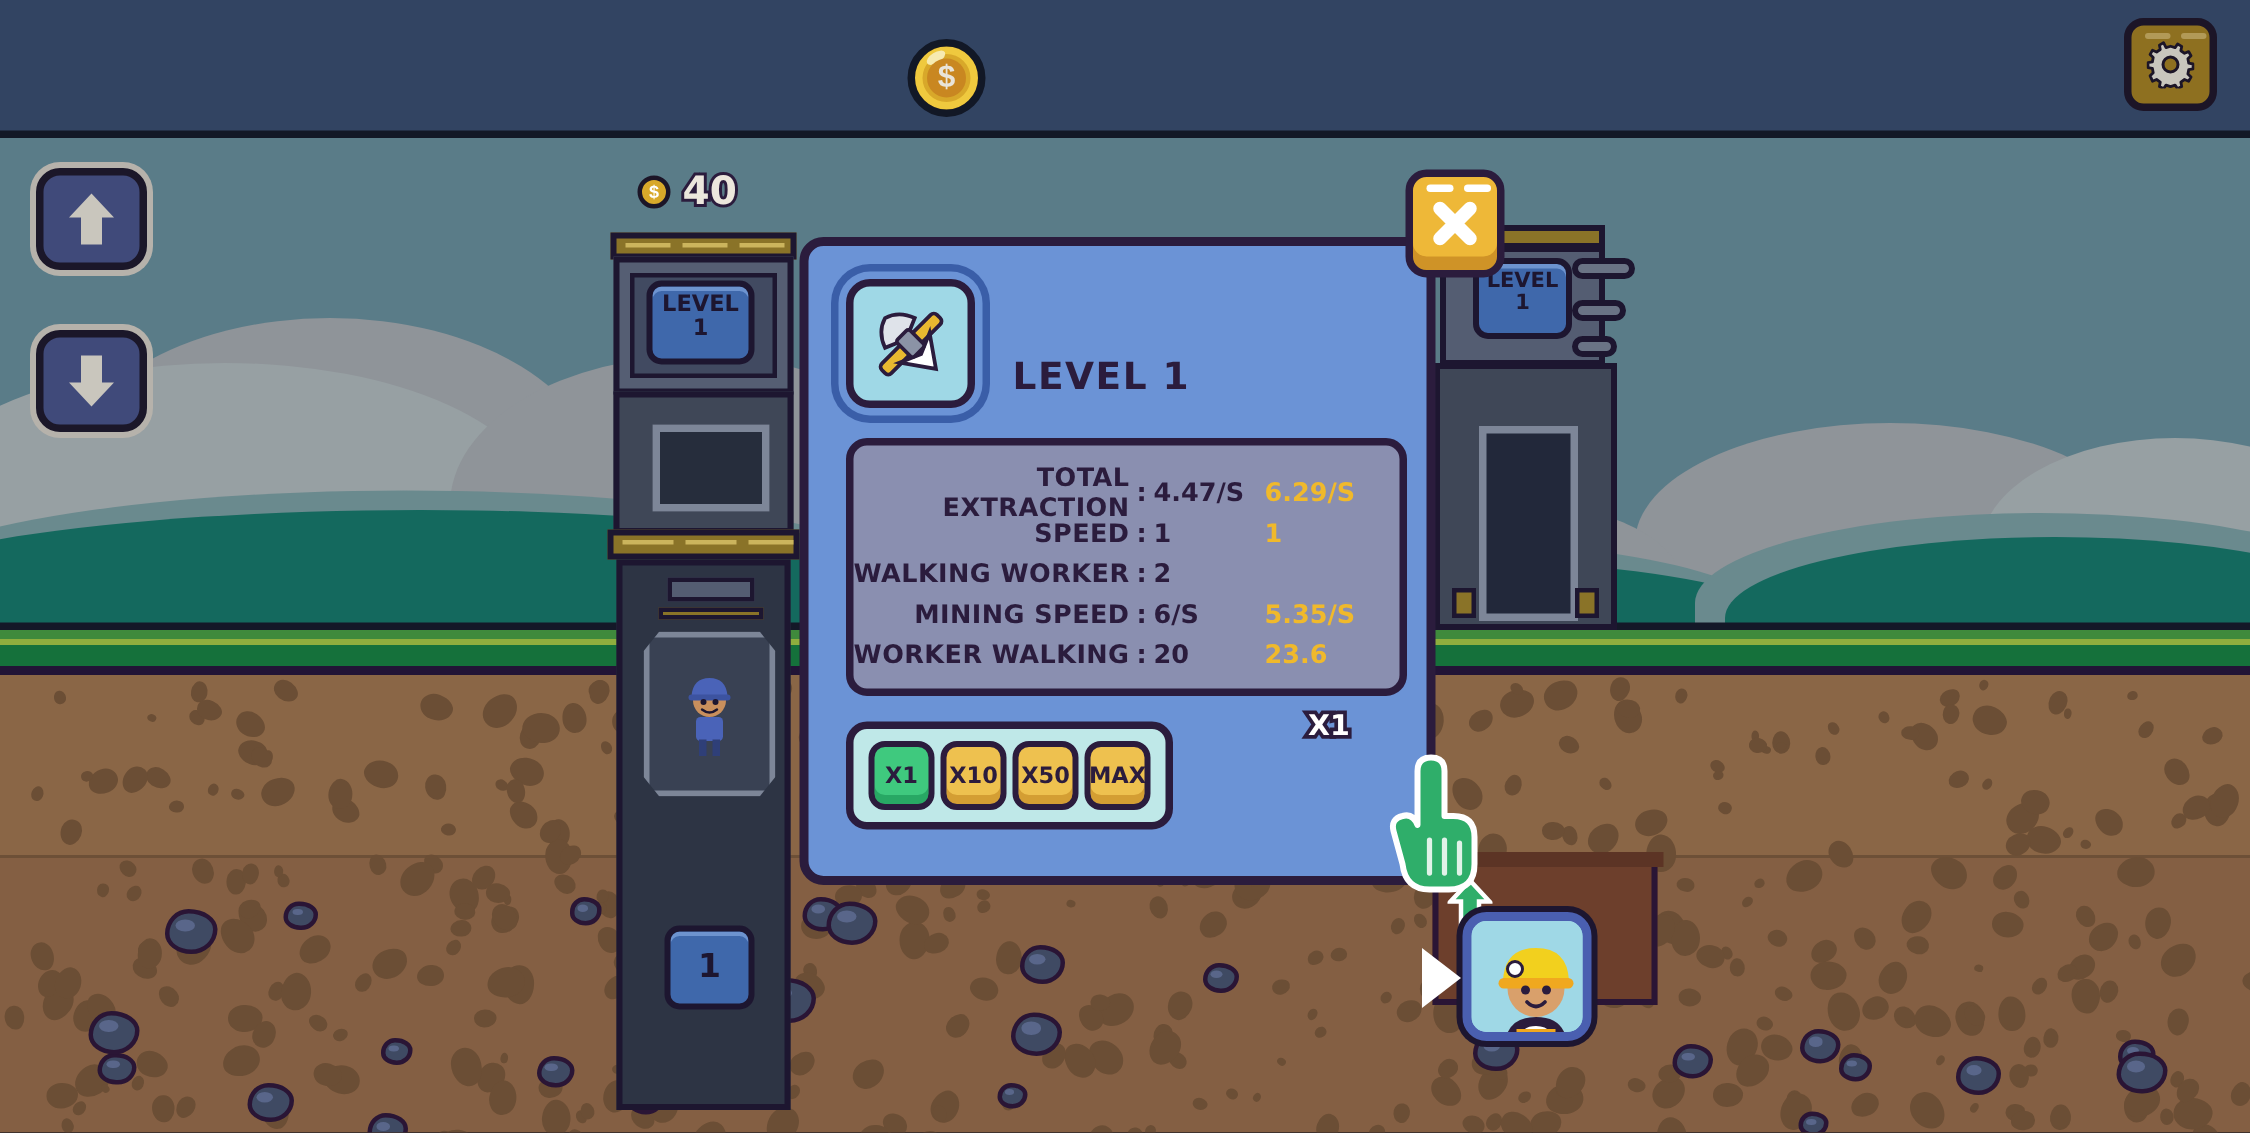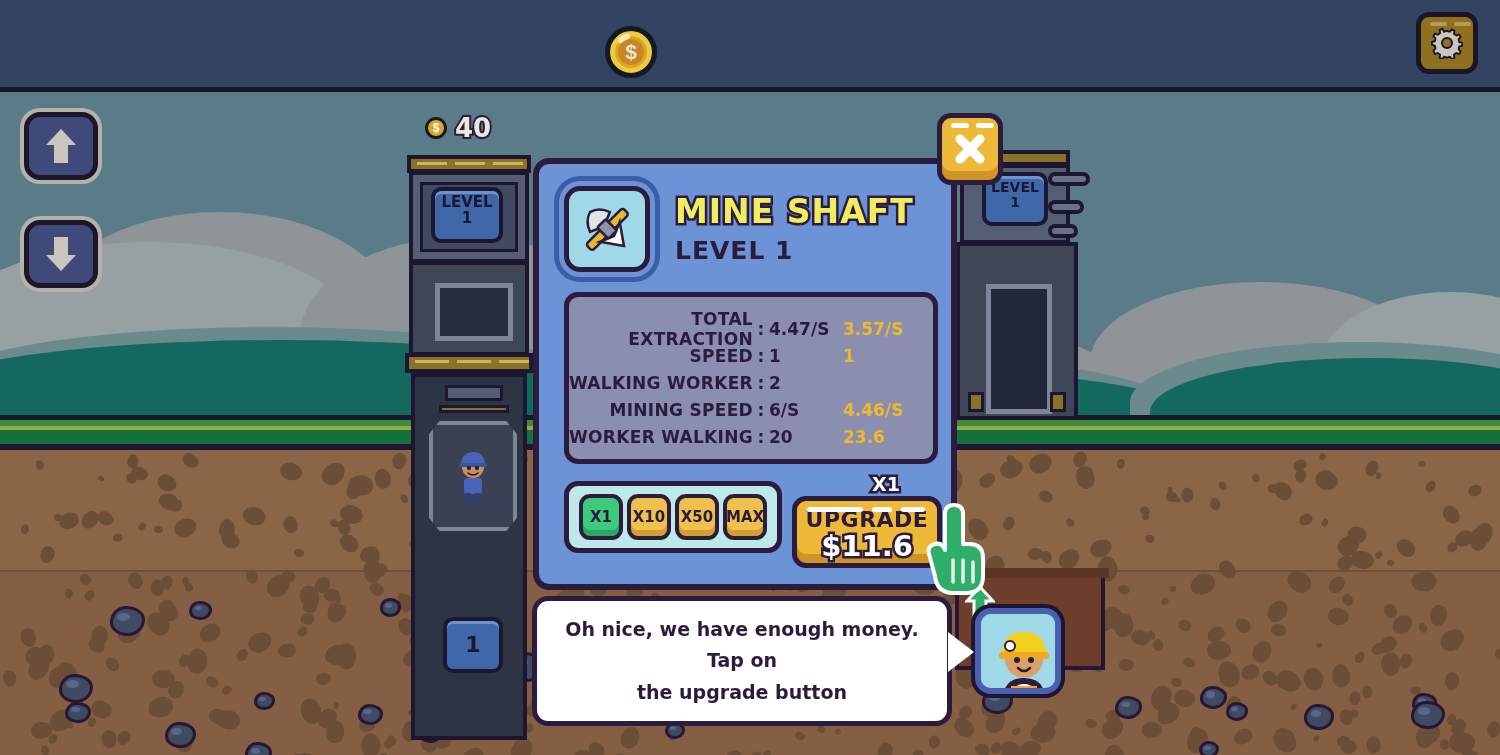--- a/index.html
+++ b/index.html
@@ -887,97 +887,81 @@
           <rect x="28" y="6" width="9" height="52" rx="3" fill="#e8b830" stroke="#2b1c3d" stroke-width="2.5"></rect>
         </g>
         <g transform="rotate(-45 32 32)">
           <path d="M32 8 q10 3 14 14 l-14 6 -14-6 q4-11 14-14z" fill="#dfe3ea" stroke="#2b1c3d" stroke-width="2.5"></path>
           <path d="M18 36 l14 20 14-20 -14 6z" fill="#fff" stroke="#2b1c3d" stroke-width="2.5"></path>
         </g>
         <rect x="24" y="26" width="16" height="12" rx="2" fill="#8b93a6" stroke="#2b1c3d" stroke-width="2.5" transform="rotate(45 32 32)"></rect>
       </svg>
     </div>
 
-    <div class="dlg-title">MINE SHAFT</div>
     <div class="dlg-sub">LEVEL 1</div>
 
     <div class="stats-box">
       <div class="stats-list" id="stats-list">
           <div class="stat-row">
             <div class="st-label">TOTAL EXTRACTION</div>
             <div class="st-colon">:</div>
             <div class="st-value">4.47/S</div>
-            <div class="st-next">3.57/S</div>
+            <div class="st-next">6.29/S</div>
           </div>
           <div class="stat-row">
             <div class="st-label">SPEED</div>
             <div class="st-colon">:</div>
             <div class="st-value">1</div>
             <div class="st-next">1</div>
           </div>
           <div class="stat-row">
             <div class="st-label">WALKING WORKER</div>
             <div class="st-colon">:</div>
             <div class="st-value">2</div>
             <div class="st-next"></div>
           </div>
           <div class="stat-row">
             <div class="st-label">MINING SPEED</div>
             <div class="st-colon">:</div>
             <div class="st-value">6/S</div>
-            <div class="st-next">4.46/S</div>
+            <div class="st-next">5.35/S</div>
           </div>
           <div class="stat-row">
             <div class="st-label">WORKER WALKING</div>
             <div class="st-colon">:</div>
             <div class="st-value">20</div>
             <div class="st-next">23.6</div>
           </div>
         </div>
     </div>
 
     <div class="mult-box" id="mult-box">
         <div class="mult-btn mb-green">X1</div>
         <div class="mult-btn mb-yellow">X10</div>
         <div class="mult-btn mb-yellow">X50</div>
         <div class="mult-btn mb-yellow">MAX</div>
       </div>
 
     <div class="upg-tag">X1</div>
 
-    <div class="upgrade-btn">
-      <div class="upg-dashes">
-          <i style="width:56px;"></i>
-          <i style="width:20px;"></i>
-          <i style="width:24px;"></i>
-        </div>
-      <div class="upg-label">UPGRADE</div>
-      <div class="upg-price">$11.6</div>
-    </div>
   </div>
 
   <div class="close-btn">
     <div class="dashes">
         <i></i>
         <i></i>
       </div>
     <svg width="34" height="34" viewBox="0 0 34 34">
       <path d="M7 7 L27 27 M27 7 L7 27" stroke="#fff" stroke-width="9" stroke-linecap="round"></path>
       <path d="M7 7 L27 27 M27 7 L7 27" stroke="#fff" stroke-width="6" stroke-linecap="round"></path>
     </svg>
   </div>
 
   <div class="hand-cursor">
     <svg viewBox="0 0 62 96" width="62" height="96">
       <path d="M20 42 L20 14 q0-9 9-9 q9 0 9 9 L38 44 L44 44 q14 0 14 14 L58 76 q0 17-17 17 L28 93 Q12 93 10 76 L4 54 q-2-8 6-10 q7-2 10 6z" fill="#2fae6a" stroke="#fff" stroke-width="4" stroke-linejoin="round"></path>
       <path d="M28 60 L28 82 M38 60 L38 82 M48 62 L48 82" stroke="#fff" stroke-width="3.5" stroke-linecap="round" opacity="0.85"></path>
     </svg>
   </div>
 
-  <div class="tooltip">
-    <div class="tooltip-text">
-      <span>Oh nice, we have enough money. Tap on</span><br>
-      <span>the upgrade button</span>
-    </div>
-  </div>
   <div class="tip-arrow"></div>
 
 </div>
 
 </body></html>

